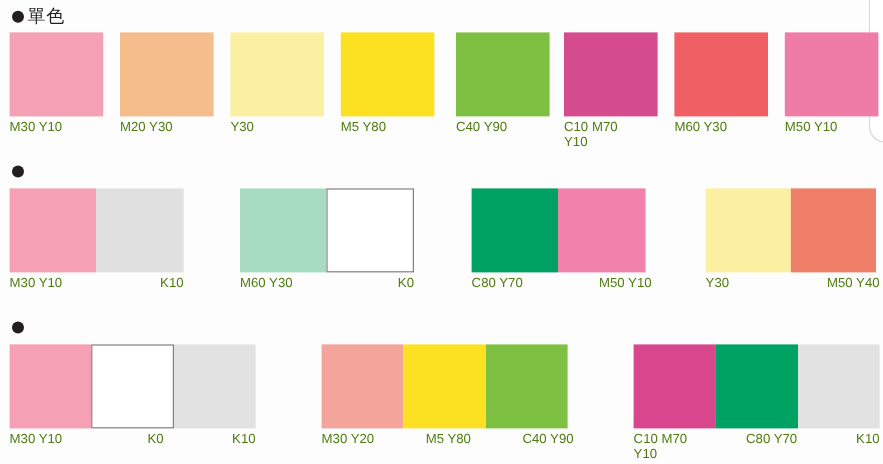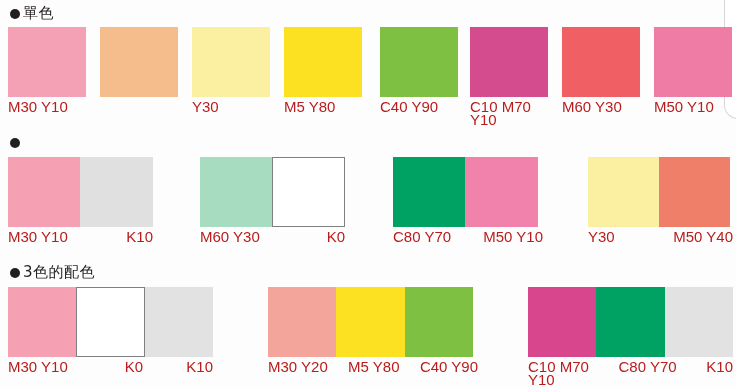--- a/index.html
+++ b/index.html
@@ -59,22 +59,22 @@
   }
   .swatch {
     display: block;
     height: 100%;
   }
   .swatch.outlined {
     border: 1px solid #808080;
     box-sizing: border-box;
   }
   .swatch-label {
-    font-size: 15px;
-    color: #b91c1c;
+    font-size: 11px;
+    color: #4d7c0f;
     line-height: 13px;
     white-space: pre-line;
     font-family: "Liberation Sans", "DejaVu Sans", sans-serif;
   }
   .label-left { text-align: left; }
 </style>
 </head>
 <body>
 
 <div id="page">
@@ -104,20 +104,21 @@
     <span class="swatch" style="width:100%; background:#d44b8e;"></span>
   </div>
   <div class="swatch-group" style="left:562px; top:27px; width:78px; height:70px;">
     <span class="swatch" style="width:100%; background:#ef5f63;"></span>
   </div>
   <div class="swatch-group" style="left:654px; top:27px; width:78px; height:70px;">
     <span class="swatch" style="width:100%; background:#ef7ca4;"></span>
   </div>
 
   <div class="swatch-label label-left" style="position:absolute; left:8px; top:100px; width:90px;">M30  Y10</div>
+  <div class="swatch-label label-left" style="position:absolute; left:100px; top:100px; width:90px;">M20  Y30</div>
   <div class="swatch-label label-left" style="position:absolute; left:192px; top:100px; width:90px;">Y30</div>
   <div class="swatch-label label-left" style="position:absolute; left:284px; top:100px; width:90px;">M5  Y80</div>
   <div class="swatch-label label-left" style="position:absolute; left:380px; top:100px; width:90px;">C40  Y90</div>
   <div class="swatch-label label-left" style="position:absolute; left:470px; top:100px; width:90px;">C10  M70
 Y10</div>
   <div class="swatch-label label-left" style="position:absolute; left:562px; top:100px; width:90px;">M60  Y30</div>
   <div class="swatch-label label-left" style="position:absolute; left:654px; top:100px; width:90px;">M50  Y10</div>
 
   <div class="section-header" style="left:10px; top:133px;">
     <span class="bullet"></span>
@@ -153,21 +154,21 @@
   <div class="swatch-group" style="left:588px; top:157px; width:142px; height:70px;">
     <span class="swatch" style="width:71px; background:#fbf0a2;"></span>
     <span class="swatch" style="width:71px; background:#ef7f68;"></span>
   </div>
   <div style="position:absolute; left:588px; top:230px; width:145px; display:flex; justify-content:space-between;">
     <span class="swatch-label">Y30</span>
     <span class="swatch-label">M50  Y40</span>
   </div>
 
   <div class="section-header" style="left:10px; top:263px;">
-    <span class="bullet"></span><span>3色的配色</span>
+    <span class="bullet"></span>
   </div>
 
   <div class="swatch-group" style="left:8px; top:287px; width:205px; height:70px;">
     <span class="swatch" style="width:68px; background:#f5a0b3;"></span>
     <span class="swatch outlined" style="width:69px; background:#ffffff;"></span>
     <span class="swatch" style="width:68px; background:#e2e2e2;"></span>
   </div>
   <div style="position:absolute; left:8px; top:360px; width:205px; display:flex; justify-content:space-between;">
     <span class="swatch-label">M30  Y10</span>
     <span class="swatch-label" style="margin-left:14px;">K0</span>

